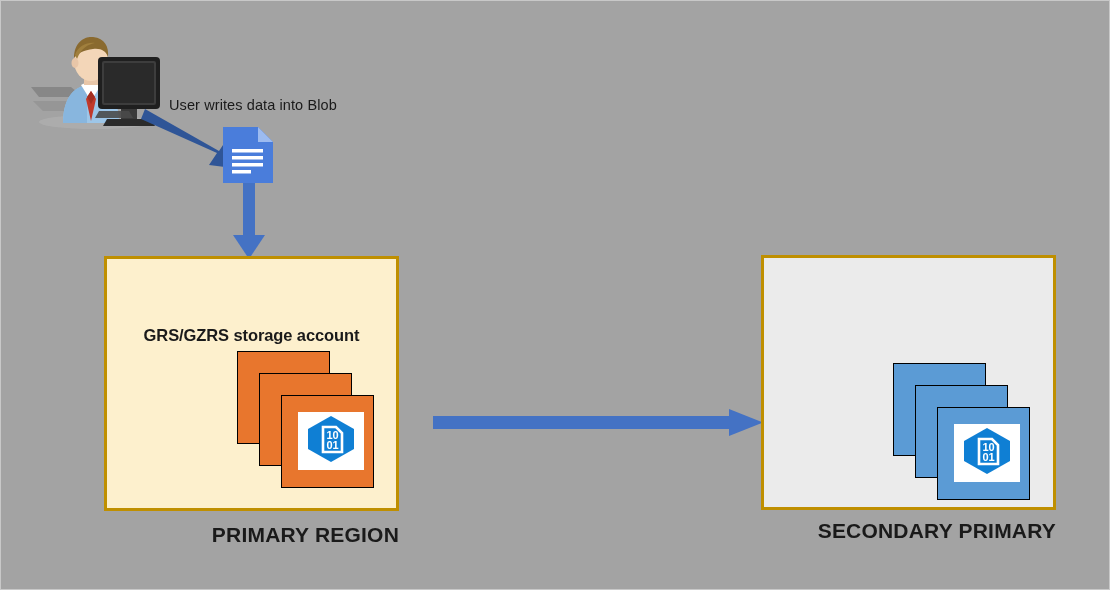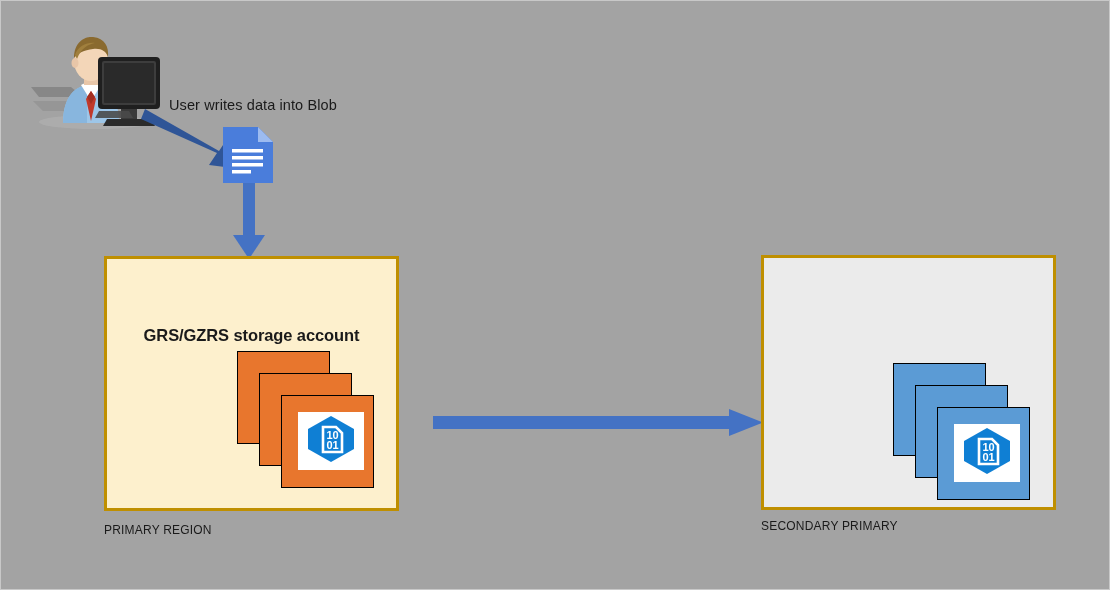--- a/index.html
+++ b/index.html
@@ -109,25 +109,26 @@
     text-align: center;
     font-size: 16.5px;
     font-weight: bold;
     color: #1a1a1a;
     letter-spacing: -0.1px;
     margin-top: 33px;
   }
 
   
   .region-caption {
-    font-size: 12px;
-    color: #1a1a1a;
-    text-align: left;
+    font-size: 21px;
+    color: #1a1a1a;
+    text-align: right;
     letter-spacing: 0.2px;
     white-space: nowrap;
+    font-weight: bold;
   }
   #primary-region-caption {
     left: 103px;
     top: 522px;
     width: 295px;
   }
   #secondary-region-caption {
     left: 760px;
     top: 518px;
     width: 295px;

